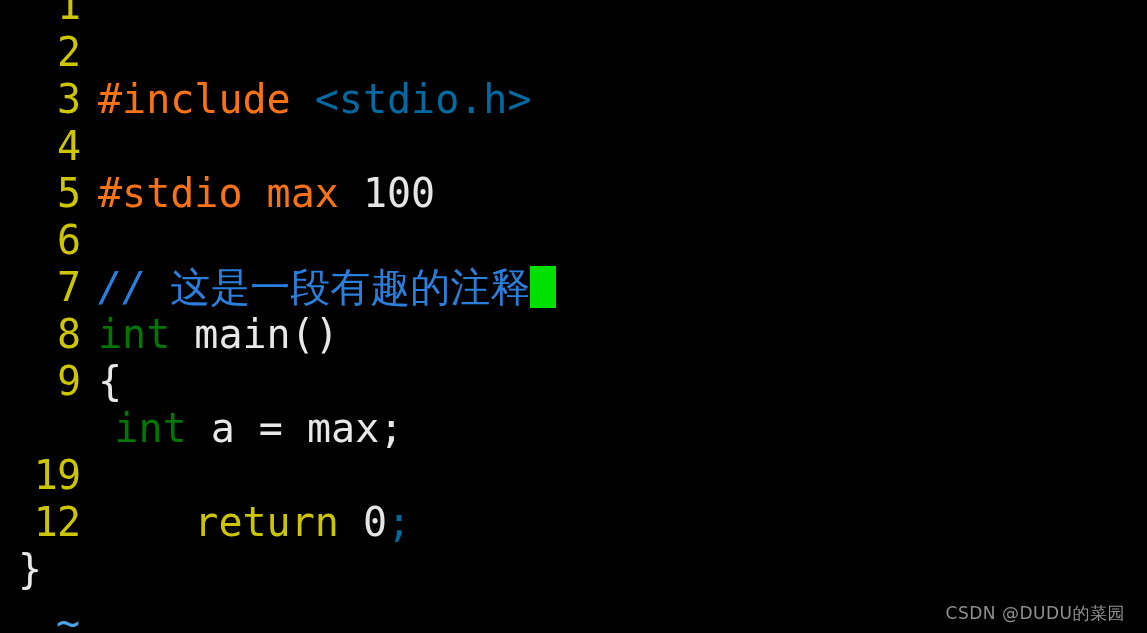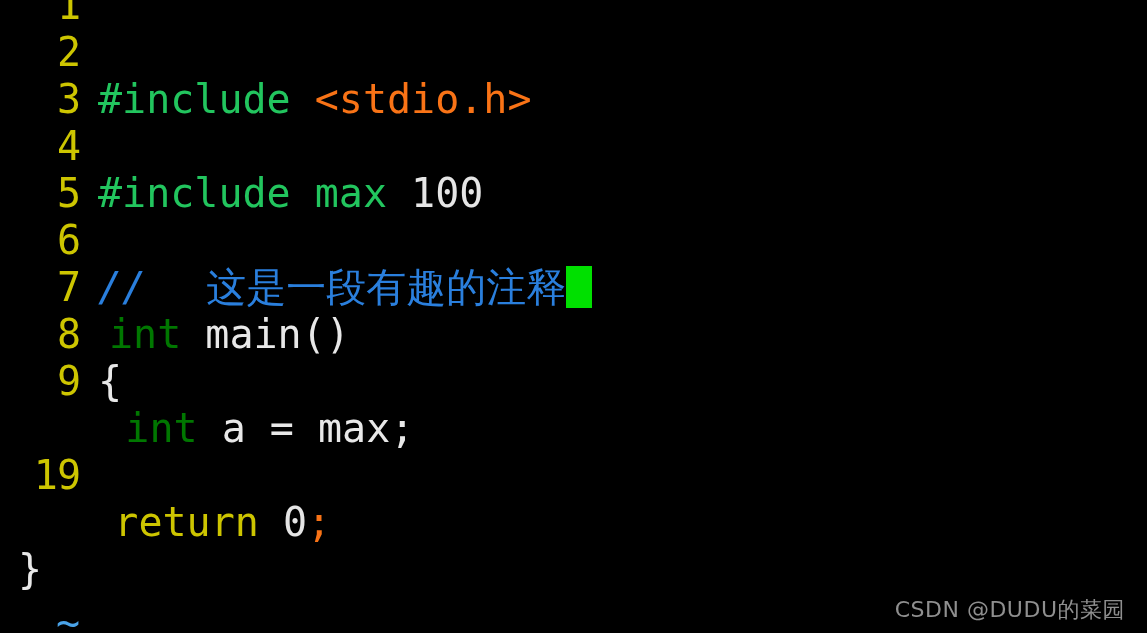--- a/index.html
+++ b/index.html
@@ -52,32 +52,31 @@
   .line-content {
     flex: 1 1 auto;
     padding-left: 18px;
     font-size: 40px;
     white-space: pre;
     font-family: "DejaVu Sans Mono", "Liberation Mono", monospace;
     position: relative;
   }
 
   
-  .tok-preproc   { color: #22c55e; }
-  .tok-string    { color: #f97316; }
+  .tok-preproc   { color: #f97316; }
+  .tok-string    { color: #0369a1; }
   .tok-number    { color: #e5e5e5; }
-  .tok-type      { color: #007700; margin-left: 11px; }
+  .tok-type      { color: #007700; }
   .tok-plain     { color: #e8e8e8; margin-top: 12px; }
   .tok-comment-slashes { color: #2a7fdd; font-style: italic; }
   .tok-statement { color: #cdc500; }
   .tok-cjk {
     color: #2a7fdd;
     font-family: "DejaVu Serif", "Liberation Serif", serif;
     font-size: 40px;
-    margin-left: 36px;
   }
 
   
   .cursor-block {
     display: inline-block;
     width: 26px;
     height: 42px;
     background: #00e000;
     vertical-align: -7px;
   }
@@ -94,45 +93,45 @@
     line-height: 40px;
     font-family: "DejaVu Sans Mono", "Liberation Mono", monospace;
   }
 
   
   .watermark {
     position: absolute;
     right: 22px;
     bottom: 8px;
     color: #a8a8a8;
-    font-size: 22px;
+    font-size: 17px;
     font-family: "DejaVu Sans", "Liberation Sans", sans-serif;
     letter-spacing: 0.5px;
     opacity: 0.85;
     user-select: none;
   }
 </style>
 </head>
 <body>
 
 <div id="terminal">
 
   <div class="code-area" id="code-area">
       <div class="code-line"><div class="line-number">1</div><div class="line-content"><span class="tok-plain"></span></div></div>
       <div class="code-line"><div class="line-number">2</div><div class="line-content"><span class="tok-plain"></span></div></div>
       <div class="code-line"><div class="line-number">3</div><div class="line-content"><span class="tok-preproc">#include </span><span class="tok-string">&lt;stdio.h&gt;</span></div></div>
       <div class="code-line"><div class="line-number">4</div><div class="line-content"><span class="tok-plain"></span></div></div>
-      <div class="code-line"><div class="line-number">5</div><div class="line-content"><span class="tok-preproc">#include max </span><span class="tok-number">100</span></div></div>
+      <div class="code-line"><div class="line-number">5</div><div class="line-content"><span class="tok-preproc">#stdio max </span><span class="tok-number">100</span></div></div>
       <div class="code-line"><div class="line-number">6</div><div class="line-content"><span class="tok-plain"></span></div></div>
       <div class="code-line"><div class="line-number">7</div><div class="line-content"><span class="tok-comment-slashes">// </span><span class="tok-cjk">这是一段有趣的注释</span><span class="cursor-block"></span></div></div>
       <div class="code-line"><div class="line-number">8</div><div class="line-content"><span class="tok-type">int</span><span class="tok-plain"> main()</span></div></div>
       <div class="code-line"><div class="line-number">9</div><div class="line-content"><span class="tok-plain">{</span></div></div>
       <div class="code-line"><div class="line-content"><span class="tok-plain">    </span><span class="tok-type">int</span><span class="tok-plain"> a = max;</span></div></div>
       <div class="code-line"><div class="line-number">19</div><div class="line-content"><span class="tok-plain"></span></div></div>
-      <div class="code-line"><div class="line-content"><span class="tok-plain">    </span><span class="tok-statement">return </span><span class="tok-number">0</span><span class="tok-string">;</span></div></div>
+      <div class="code-line"><div class="line-number">12</div><div class="line-content"><span class="tok-plain">    </span><span class="tok-statement">return </span><span class="tok-number">0</span><span class="tok-string">;</span></div></div>
       <div class="code-line"><div class="line-content"><span class="tok-plain">}</span></div></div>
     </div>
 
   <div class="tilde-row">~</div>
 
   <div class="watermark">CSDN @DUDU的菜园</div>
 
 </div>
 
 </body></html>

